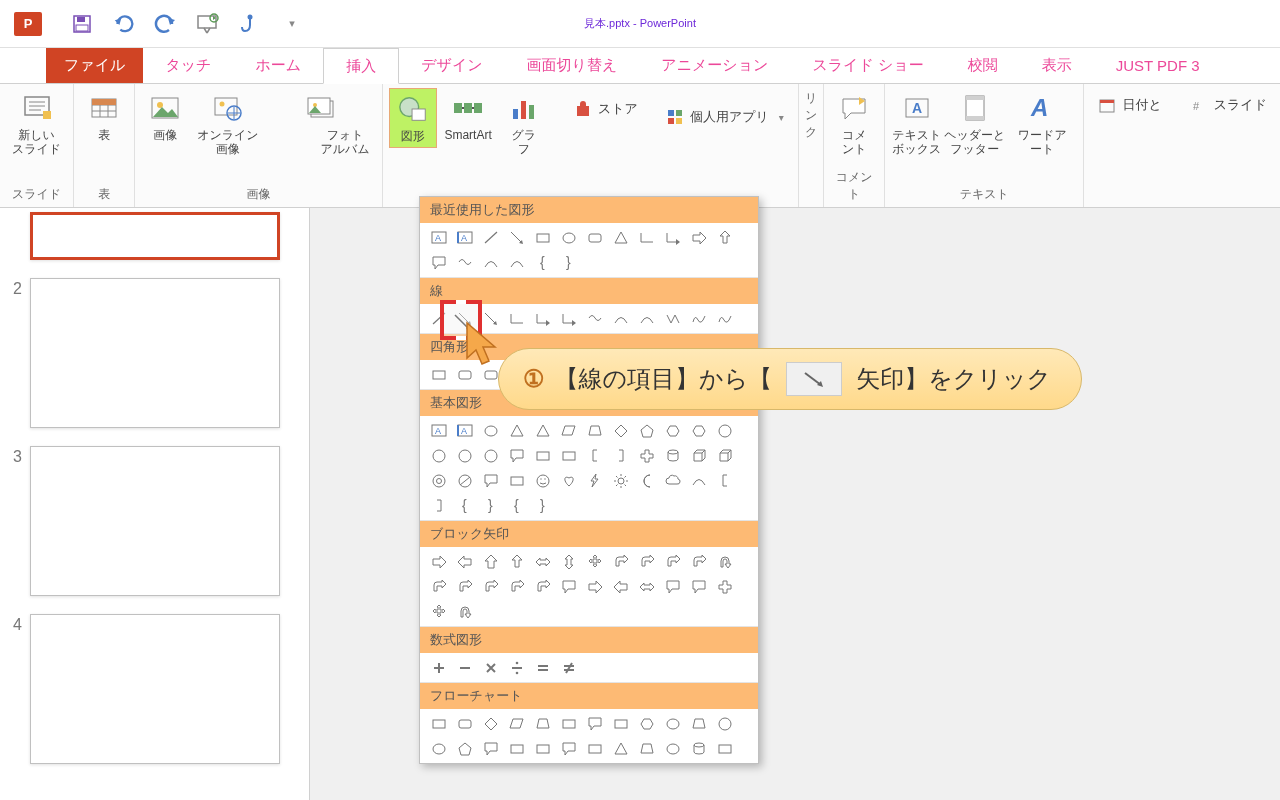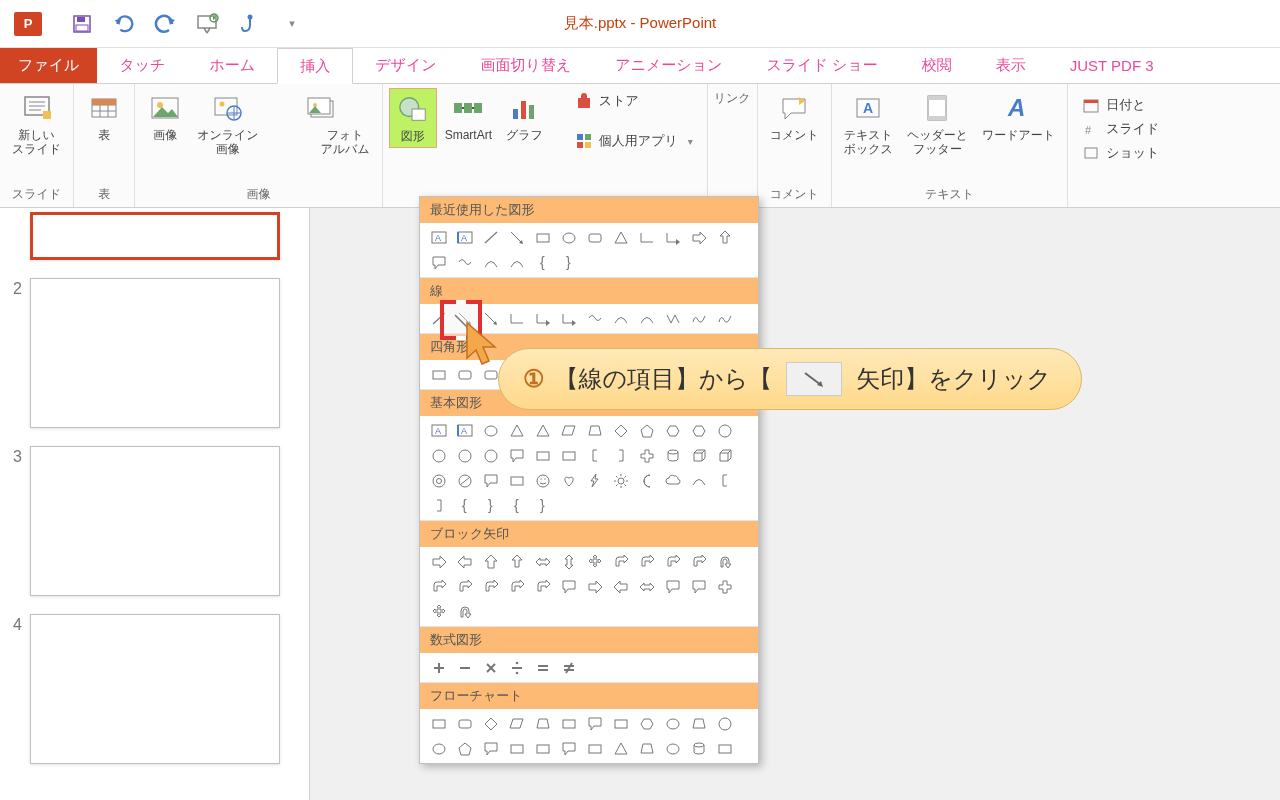--- a/index.html
+++ b/index.html
@@ -2,36 +2,36 @@
 <html><head>
 <meta charset="utf-8">
 <style>
 * { margin: 0; padding: 0; box-sizing: border-box; font-family: "Yu Gothic UI", "Meiryo", sans-serif; }
 body { background: #fff; width: 1280px; height: 800px; overflow: hidden; font-size: 12px; color: #444; }
 
 .titlebar { height: 48px; display: flex; align-items: center; background: #fff; border-bottom: 1px solid #e0e0e0; }
 .qat { display: flex; align-items: center; gap: 18px; padding-left: 14px; }
 .qat-icon { width: 24px; height: 24px; display: flex; align-items: center; justify-content: center; color: #666; }
 .app-icon { width: 28px; height: 24px; background: #d04424; color: #fff; font-weight: bold; font-size: 13px; display: flex; align-items: center; justify-content: center; border-radius: 2px; margin-right: 10px; }
-.title-text { position: absolute; left: 50%; transform: translateX(-50%); font-size: 15px; color: #c2410c; }
+.title-text { position: absolute; left: 50%; transform: translateX(-50%); font-size: 11px; color: #6d28d9; }
 
 .ribbon-tabs { height: 36px; display: flex; align-items: stretch; background: #fff; border-bottom: 1px solid #d0d0d0; }
 .tab { padding: 0 22px; display: flex; align-items: center; font-size: 15px; color: #ec4899; cursor: pointer; }
-.tab.file { background: #d04424; color: #fff; padding: 0 18px; }
+.tab.file { background: #d04424; color: #fff; padding: 0 18px; margin-left: 46px; }
 .tab.active { border: 1px solid #d0d0d0; border-bottom: 1px solid #fff; margin-bottom: -1px; background: #fff; }
 
 .ribbon { height: 124px; background: #fbfbfb; display: flex; border-bottom: 1px solid #d0d0d0; }
 .ribbon-group { border-right: 1px solid #e0e0e0; padding: 4px 6px 0 6px; display: flex; flex-direction: column; }
 .group-content { flex: 1; display: flex; align-items: flex-start; gap: 2px; }
 .group-label { text-align: center; font-size: 12px; color: #666; padding: 2px 0 4px; }
 .ribbon-btn { display: flex; flex-direction: column; align-items: center; justify-content: flex-start; padding: 4px 6px; gap: 4px; min-width: 48px; cursor: pointer; }
 .ribbon-btn.active { background: #bef264; border: 1px solid #e8a876; }
 .ribbon-btn .ico { width: 32px; height: 32px; display: flex; align-items: center; justify-content: center; }
 .ribbon-btn .lbl { font-size: 12px; text-align: center; line-height: 1.2; color: #444; }
-.ribbon-small-col { display: flex; flex-direction: column; gap: 2px; padding: 2px 4px; }
+.ribbon-small-col { display: flex; gap: 20px; padding: 2px 4px; }
 .ribbon-small { display: flex; align-items: center; gap: 6px; padding: 2px 4px; font-size: 13px; cursor: pointer; white-space: nowrap; }
 .ribbon-small .ico { width: 18px; height: 18px; display:flex; align-items:center; justify-content:center; }
 
 .workspace { display: flex; height: calc(800px - 48px - 36px - 124px); }
 .thumb-panel { width: 310px; background: #fff; border-right: 1px solid #d0d0d0; padding: 10px 12px 0 8px; }
 .thumb-row { display: flex; gap: 8px; margin-bottom: 18px; }
 .thumb-num { font-size: 16px; color: #777; width: 14px; text-align: right; padding-top: 2px; }
 .thumb { width: 250px; height: 150px; background: #fff; border: 1px solid #c0c0c0; box-shadow: 0 1px 3px rgba(0,0,0,0.12); }
 .thumb.selected { border: 3px solid #d04424; }
 .thumb.first { height: 48px; }

